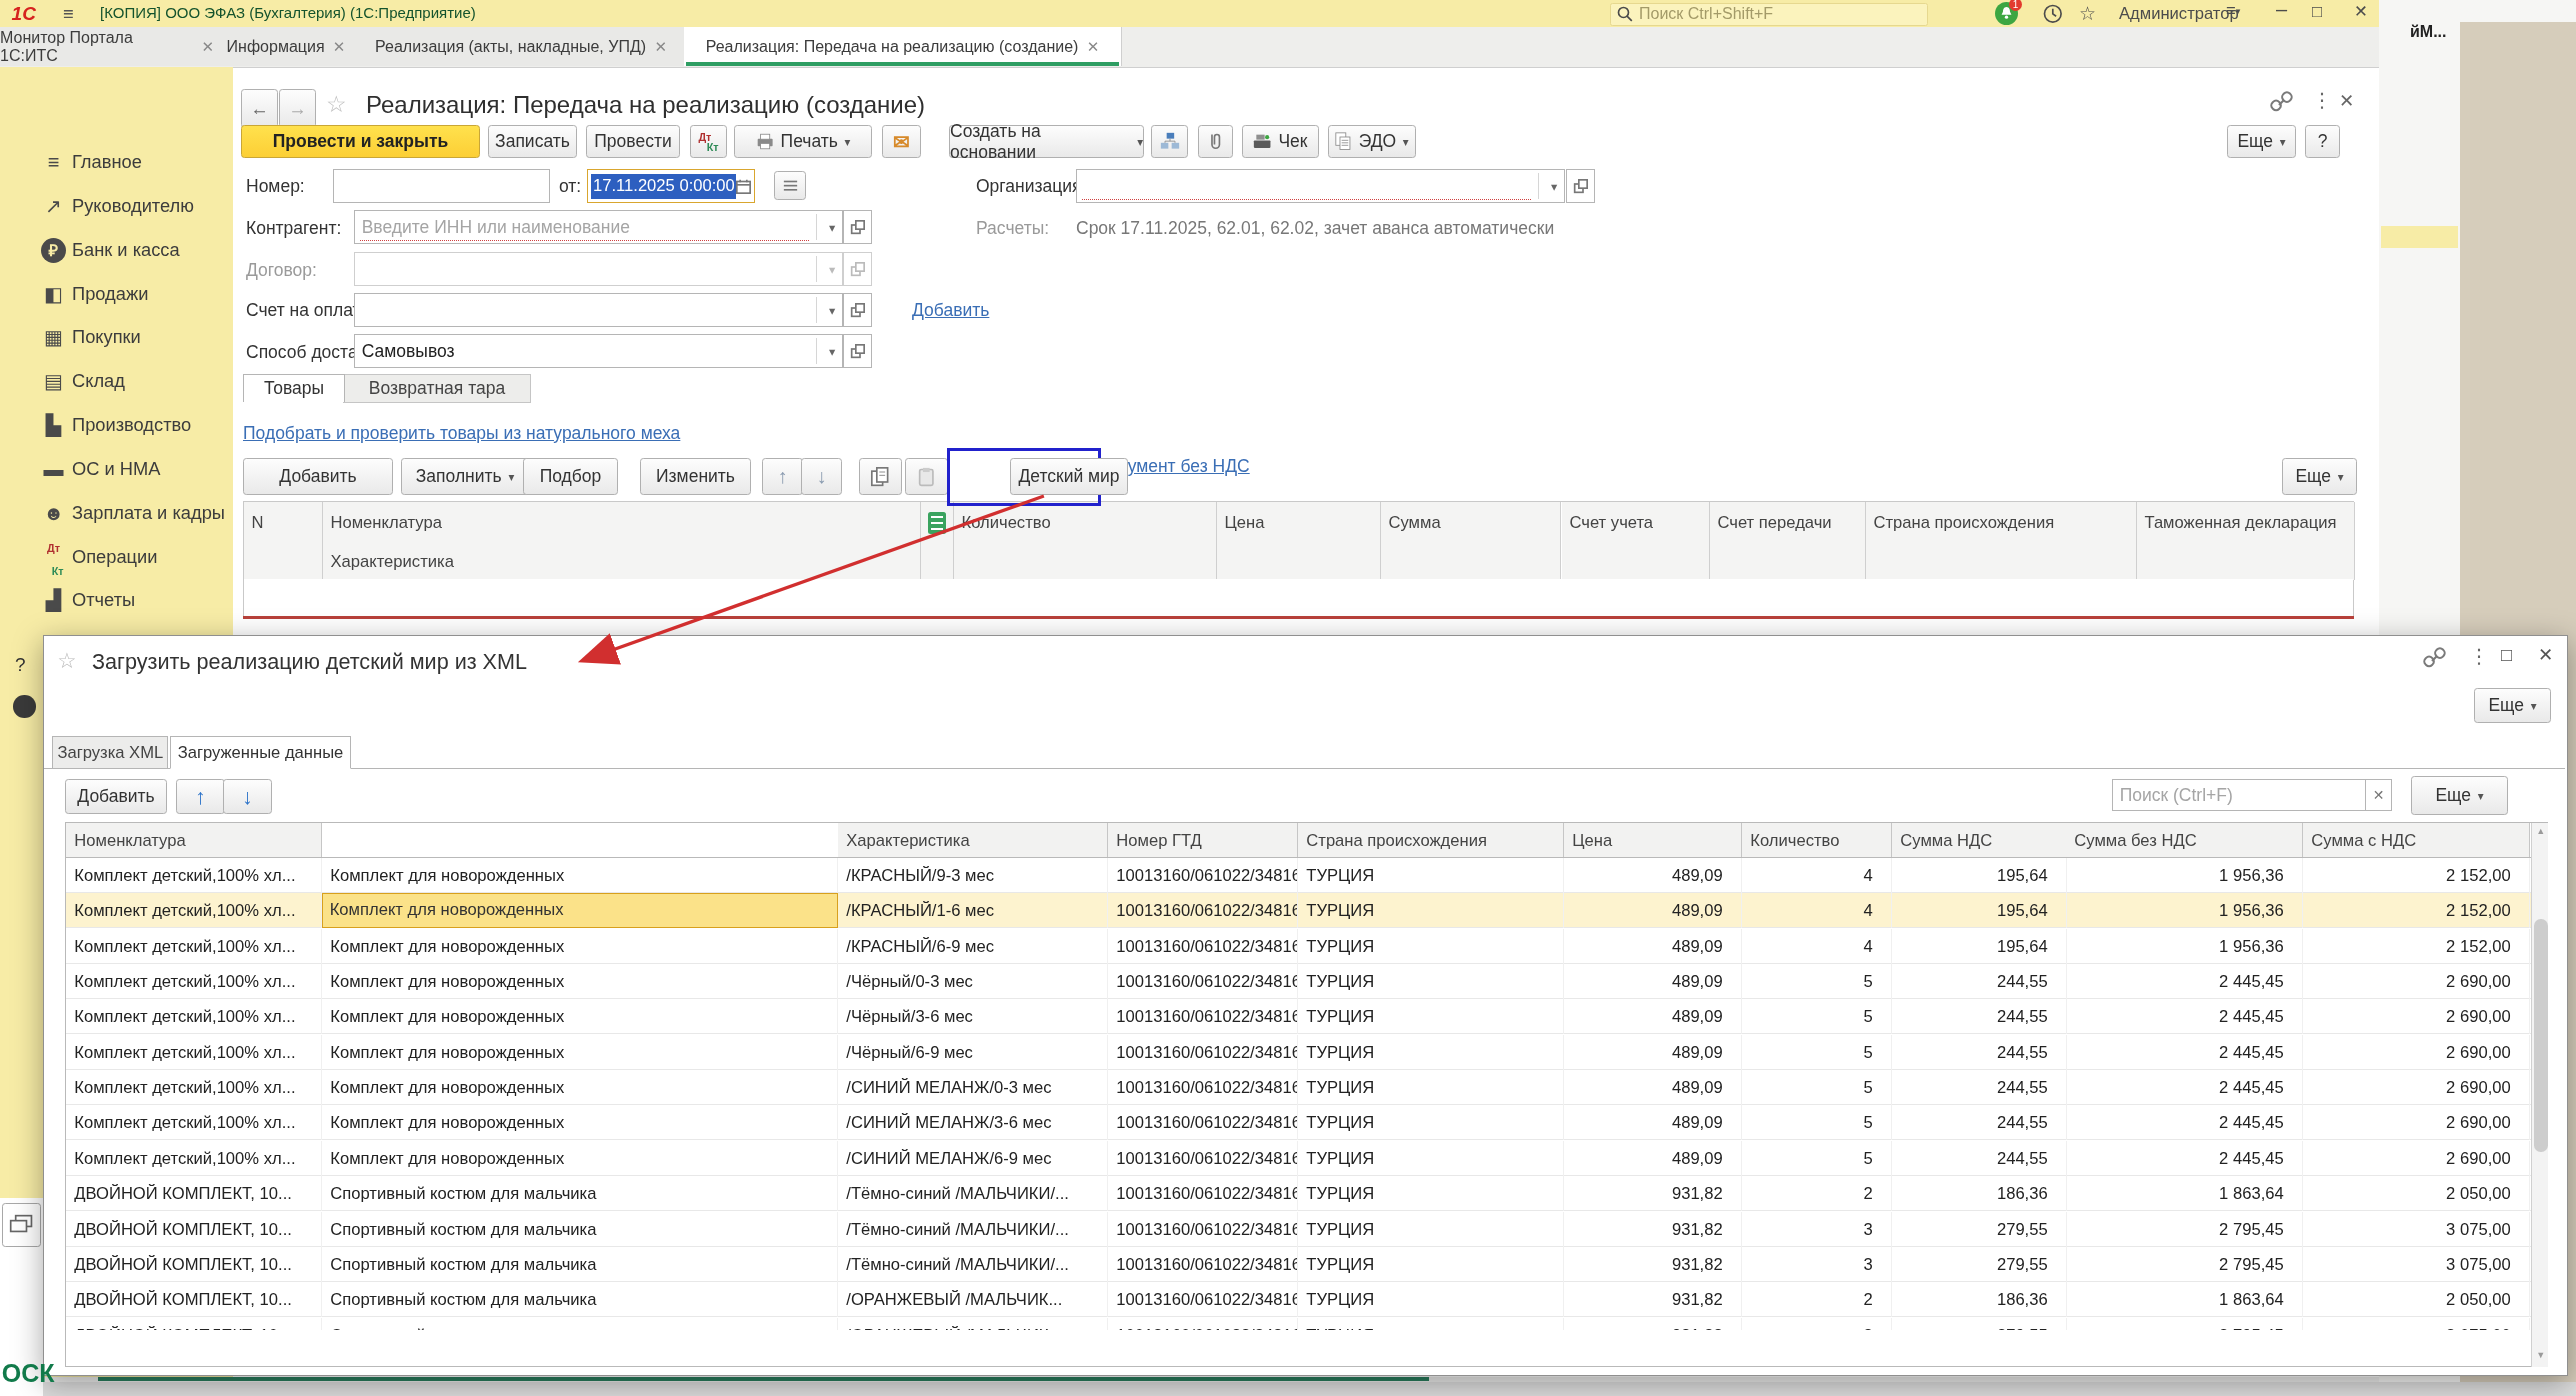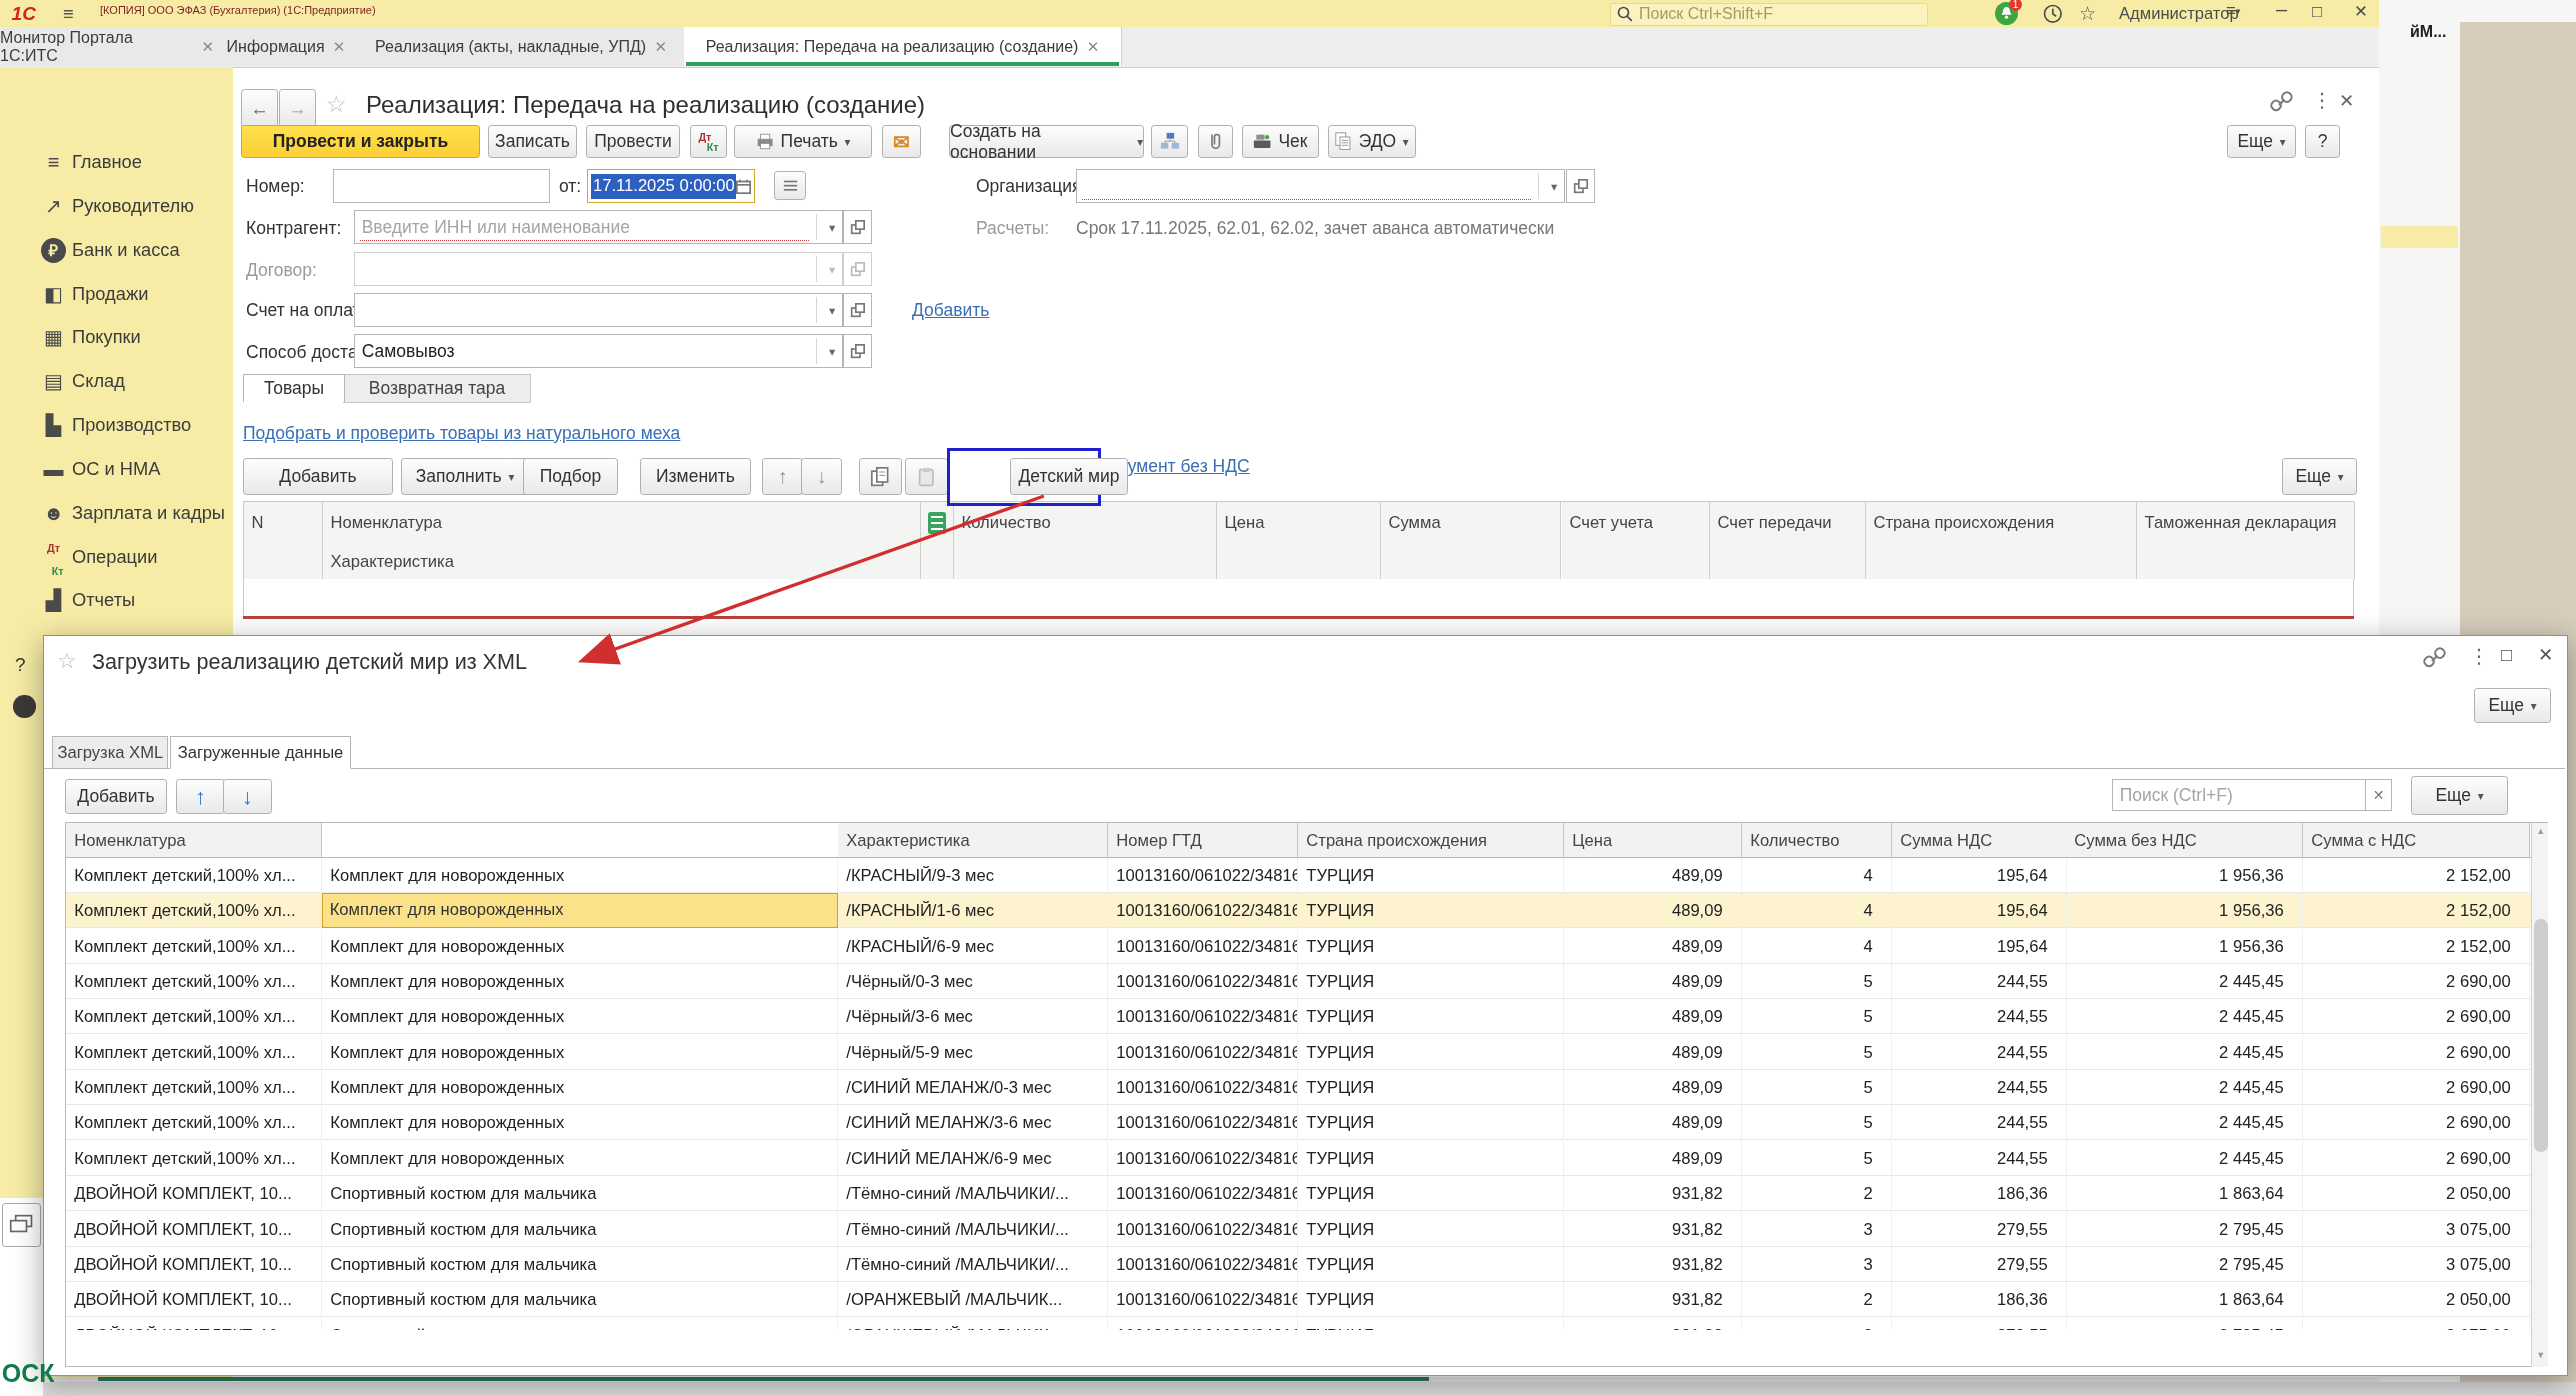--- a/index.html
+++ b/index.html
@@ -3,21 +3,21 @@
 <meta charset="utf-8">
 <style>
   html,body{margin:0;padding:0}
   #screen{position:relative;width:2576px;height:1397px;background:#ededec;
     font-family:"Liberation Sans",sans-serif;overflow:hidden;color:#333}
   .abs{position:absolute}
   
   .titlebar{position:absolute;left:0;top:0;width:2379px;height:27px;background:#f7eca6;display:flex;align-items:center}
   .logo1c{position:absolute;left:11.6px;top:2.5px;font-weight:bold;font-style:italic;font-size:19px;color:#d6231f}
   .ham{position:absolute;left:63px;top:2.5px;font-size:18.3px;color:#555}
-  .wtitle{position:absolute;left:100px;top:4.2px;font-size:11px;color:#7f1d1d}
+  .wtitle{position:absolute;left:100px;top:4.2px;font-size:15px;color:#14532d}
   .tsearch{position:absolute;left:1610px;top:2.5px;width:316px;height:21px;background:#fbf3bd;border:0.8px solid #e6d88f;border-radius:2.5px;display:flex;align-items:center}
   .tsearch .ph{color:#a39a68;font-size:16px;margin-left:28px}
   .tb-ic{position:absolute;top:1.7px;font-size:16.6px;color:#4c4c4c}
   
   .tabbar{position:absolute;left:0;top:27px;width:2379px;height:40px;background:#eeeeec;border-bottom:0.8px solid #cfcfcf}
   .wtab{position:absolute;top:0;height:39px;border-right:0.8px solid #cfcfcf;background:#e9e9e7;display:flex;align-items:center;justify-content:center;gap:8.3px;font-size:16px;color:#3c3c3c}
   .wtab.active{background:#ffffff}
   .wtab .x{color:#888;font-size:15px}
   .greenline{position:absolute;height:4.2px;background:#2f9e63;bottom:0}
   
@@ -570,21 +570,21 @@
             <div class="dcell" style="left:1232px;width:266px">ТУРЦИЯ</div>
             <div class="dcell num" style="left:1498px;width:178px">489,09</div>
             <div class="dcell num" style="left:1676px;width:150px">5</div>
             <div class="dcell num" style="left:1826px;width:175px">244,55</div>
             <div class="dcell num" style="left:2000px;width:237px">2 445,45</div>
             <div class="dcell num" style="left:2237px;width:227px">2 690,00</div>
           </div>
           <div class="drow" style="top:177px">
             <div class="dcell" style="left:0px;width:256px">Комплект детский,100% хл...</div>
             <div class="dcell" style="left:256px;width:516px">Комплект для новорожденных</div>
-            <div class="dcell" style="left:772px;width:270px">/Чёрный/5-9 мес</div>
+            <div class="dcell" style="left:772px;width:270px">/Чёрный/6-9 мес</div>
             <div class="dcell" style="left:1042px;width:190px">10013160/061022/3481659</div>
             <div class="dcell" style="left:1232px;width:266px">ТУРЦИЯ</div>
             <div class="dcell num" style="left:1498px;width:178px">489,09</div>
             <div class="dcell num" style="left:1676px;width:150px">5</div>
             <div class="dcell num" style="left:1826px;width:175px">244,55</div>
             <div class="dcell num" style="left:2000px;width:237px">2 445,45</div>
             <div class="dcell num" style="left:2237px;width:227px">2 690,00</div>
           </div>
           <div class="drow" style="top:212px">
             <div class="dcell" style="left:0px;width:256px">Комплект детский,100% хл...</div>

